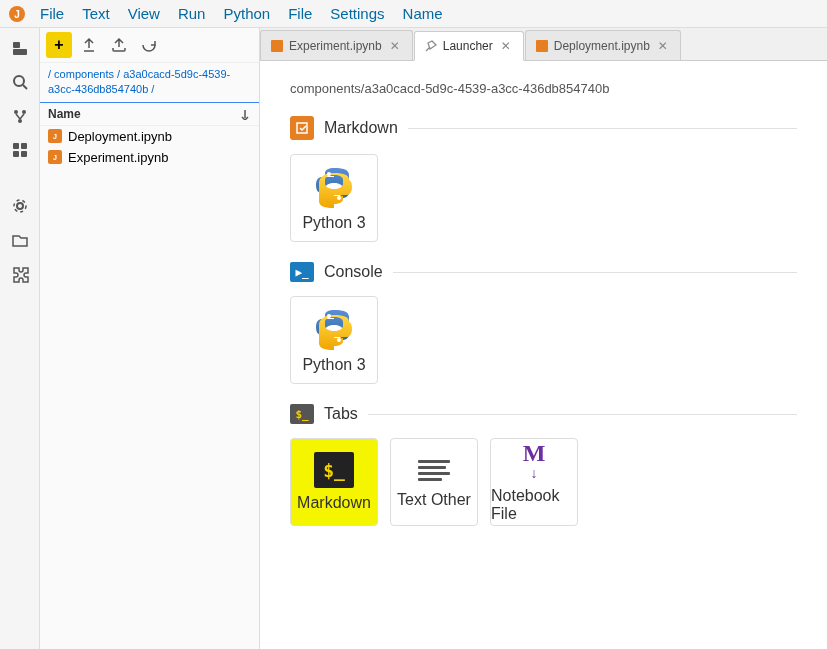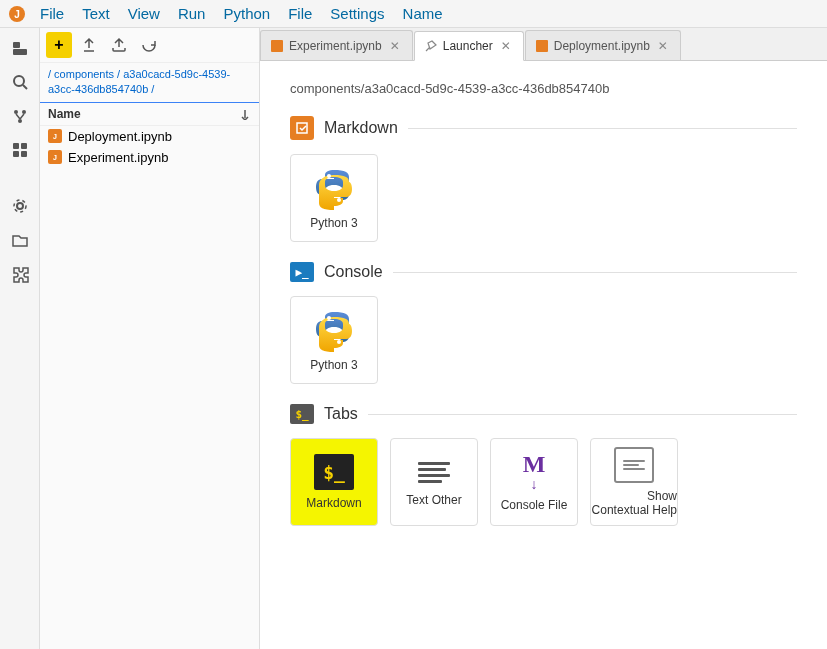--- a/index.html
+++ b/index.html
@@ -44,21 +44,21 @@
     .launcher-path { font-size: 13px; color: #555; margin-bottom: 20px; }
     .section-header { display: flex; align-items: center; gap: 10px; font-size: 16px; font-weight: 500; color: #333; margin-bottom: 14px; margin-top: 10px; }
     .section-divider { flex: 1; height: 1px; background: #e0e0e0; }
     .section-icon-nb { width: 24px; height: 24px; background: #e67e22; border-radius: 3px; display: flex; align-items: center; justify-content: center; }
     .section-icon-nb svg { fill: white; }
     .section-icon-console { width: 24px; height: 20px; background: #1a7bbf; display: flex; align-items: center; justify-content: center; font-size: 12px; color: white; font-weight: bold; border-radius: 2px; }
     .section-icon-other { width: 24px; height: 20px; background: #555; display: flex; align-items: center; justify-content: center; font-size: 11px; color: #f5d000; font-family: monospace; border-radius: 2px; }
     .cards-row { display: flex; gap: 12px; flex-wrap: wrap; margin-bottom: 20px; }
     .card { width: 88px; height: 88px; border: 1px solid #ddd; border-radius: 4px; background: #fff; display: flex; flex-direction: column; align-items: center; justify-content: center; cursor: pointer; gap: 6px; }
     .card.highlighted { background: #f5f500; }
-    .card-label { font-size: 12px; color: #333; text-align: right; }
+    .card-label { font-size: 16px; color: #333; text-align: left; }
     .python-logo { width: 44px; height: 44px; }
 
     
     .terminal-icon-box { width: 40px; height: 36px; background: #222; border-radius: 2px; display: flex; align-items: center; justify-content: center; }
     .terminal-dollar { font-size: 18px; color: #f5d000; font-family: monospace; font-weight: bold; }
 
     
     .textfile-icon { display: flex; flex-direction: column; gap: 3px; padding: 4px; }
     .textfile-line { height: 3px; background: #555; border-radius: 1px; }
     .textfile-line:nth-child(1) { width: 32px; }
@@ -295,29 +295,19 @@
             <div class="textfile-line"></div>
           </div>
           <span class="card-label">Text Other</span>
         </div>
 
         <div class="card">
           <div style="display:flex; flex-direction:column; align-items:center;">
             <span class="markdown-icon">M</span>
             <span class="markdown-arrow">↓</span>
           </div>
-          <span class="card-label">Console File</span>
-        </div>
-
-        <div class="card">
-          <div class="help-icon-box">
-            <div class="help-lines">
-              <div class="help-line"></div>
-              <div class="help-line" style="width:16px;"></div>
-              <div class="help-line"></div>
-            </div>
-          </div>
-          <span class="card-label">Show Contextual Help</span>
-        </div>
+          <span class="card-label">Notebook File</span>
+        </div>
+
       </div>
     </div>
   </div>
 </div>
 
 </body></html>

